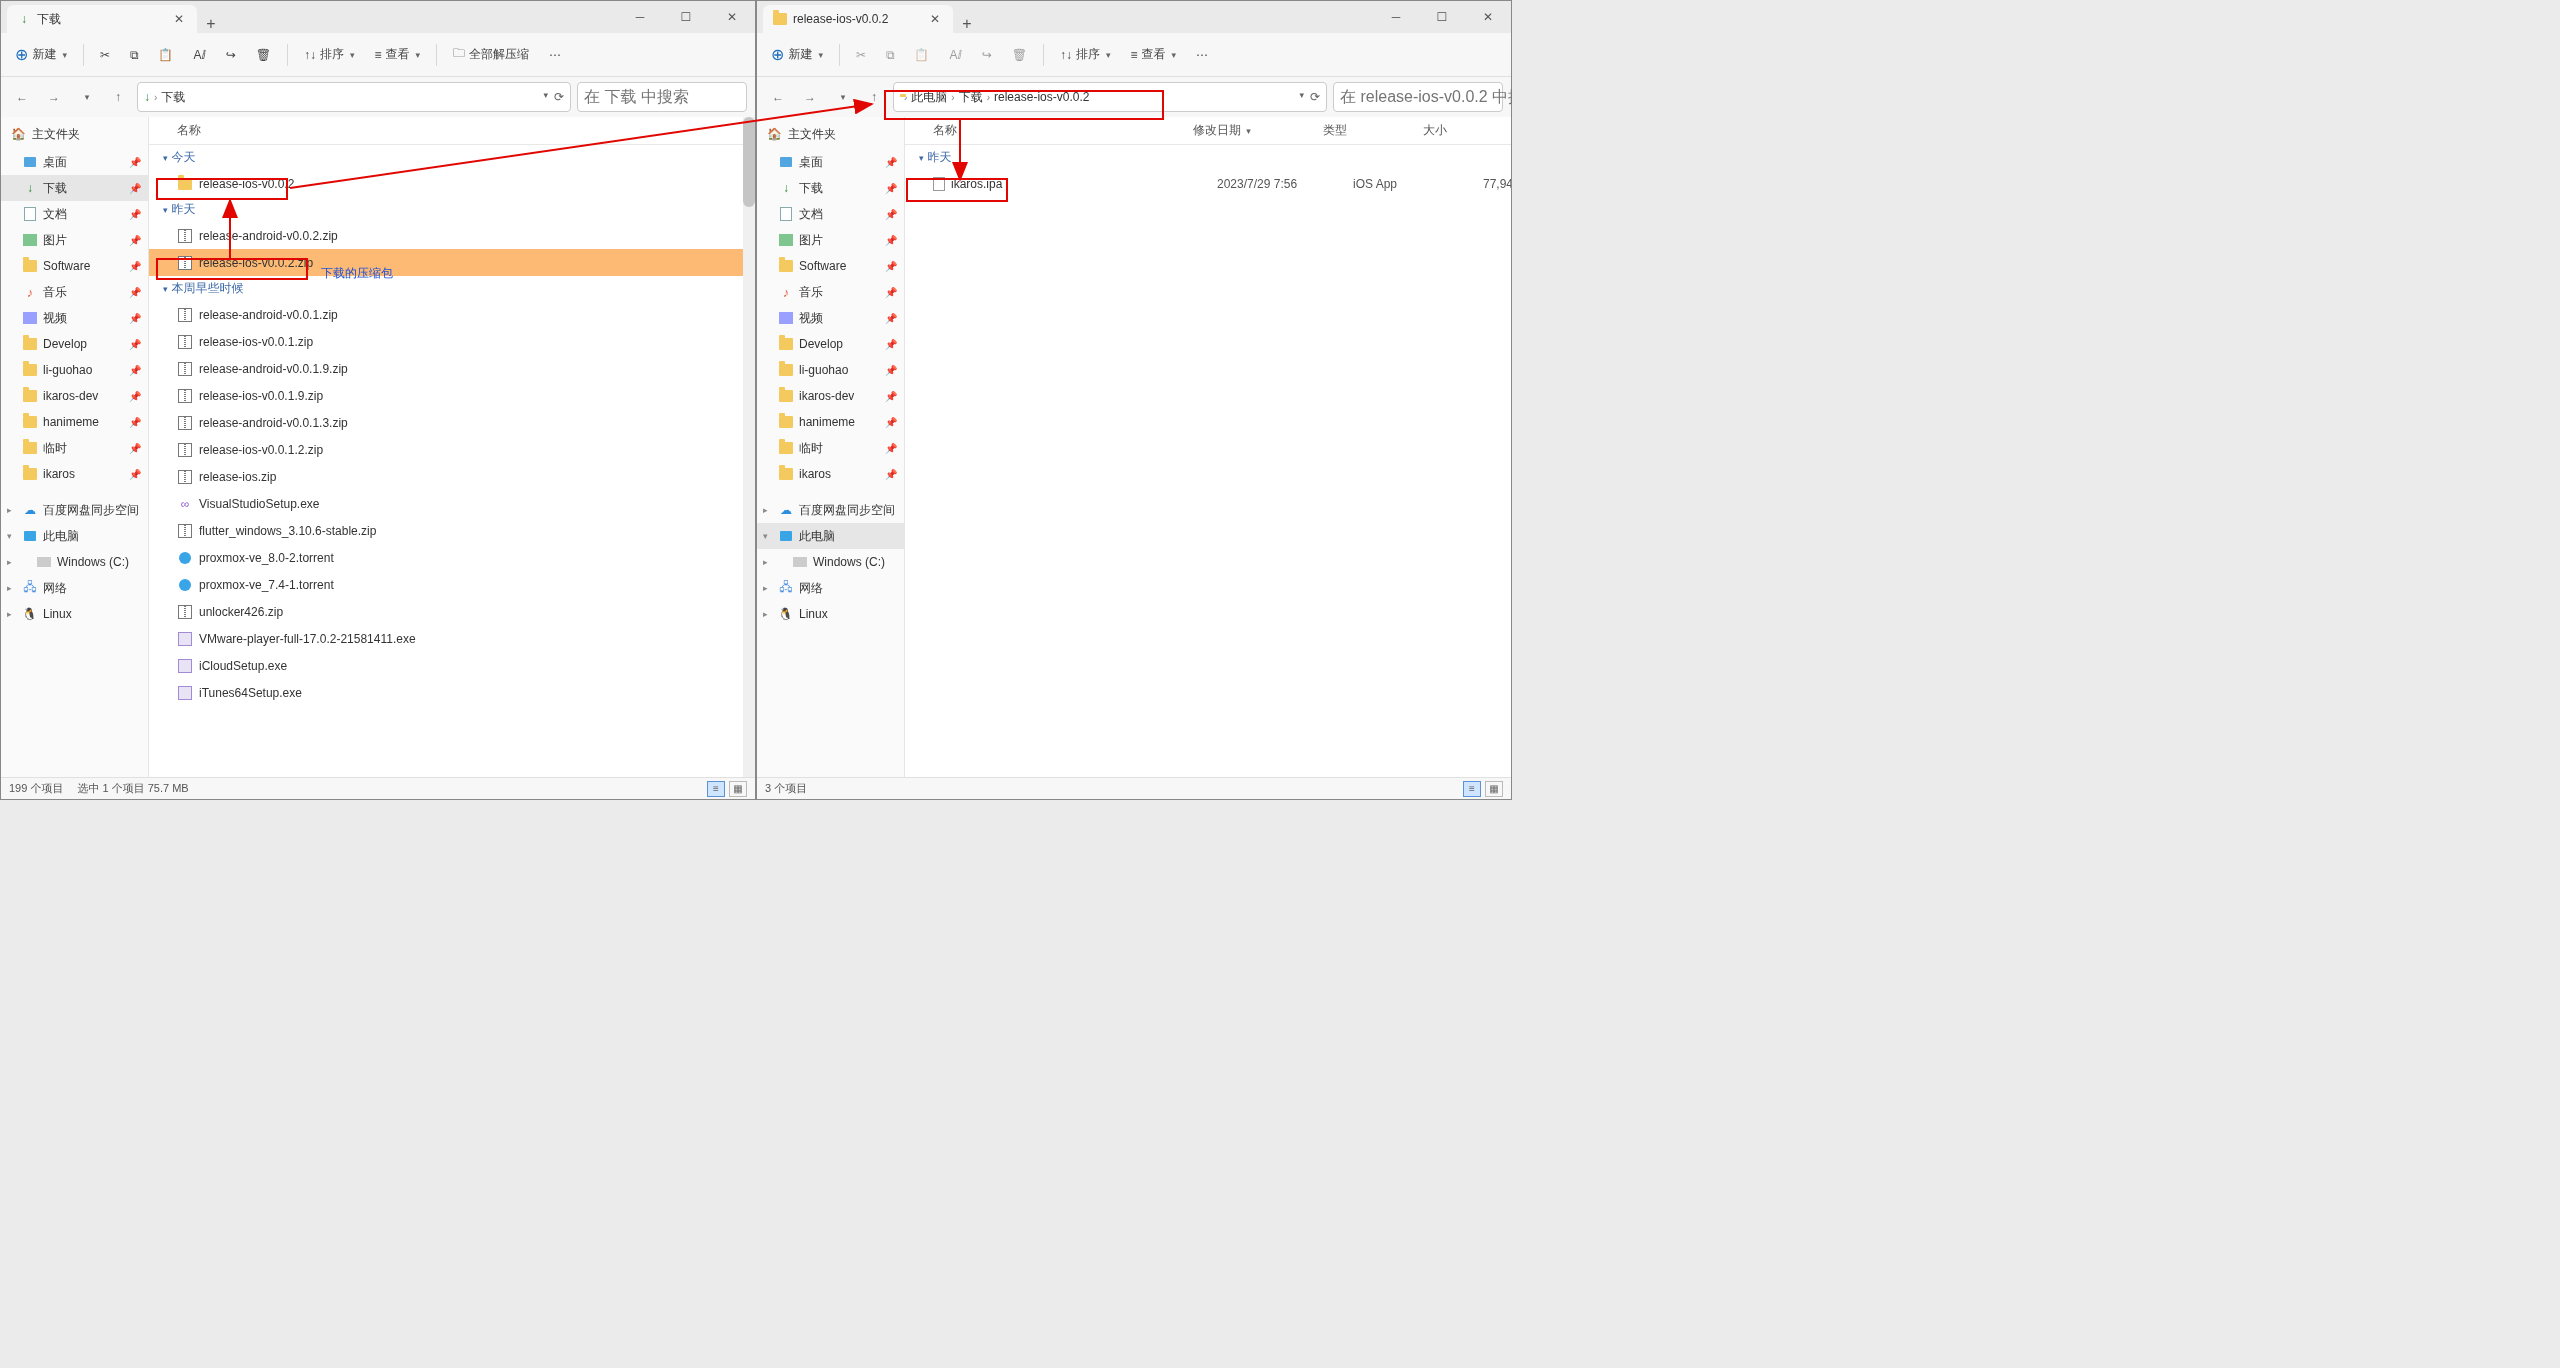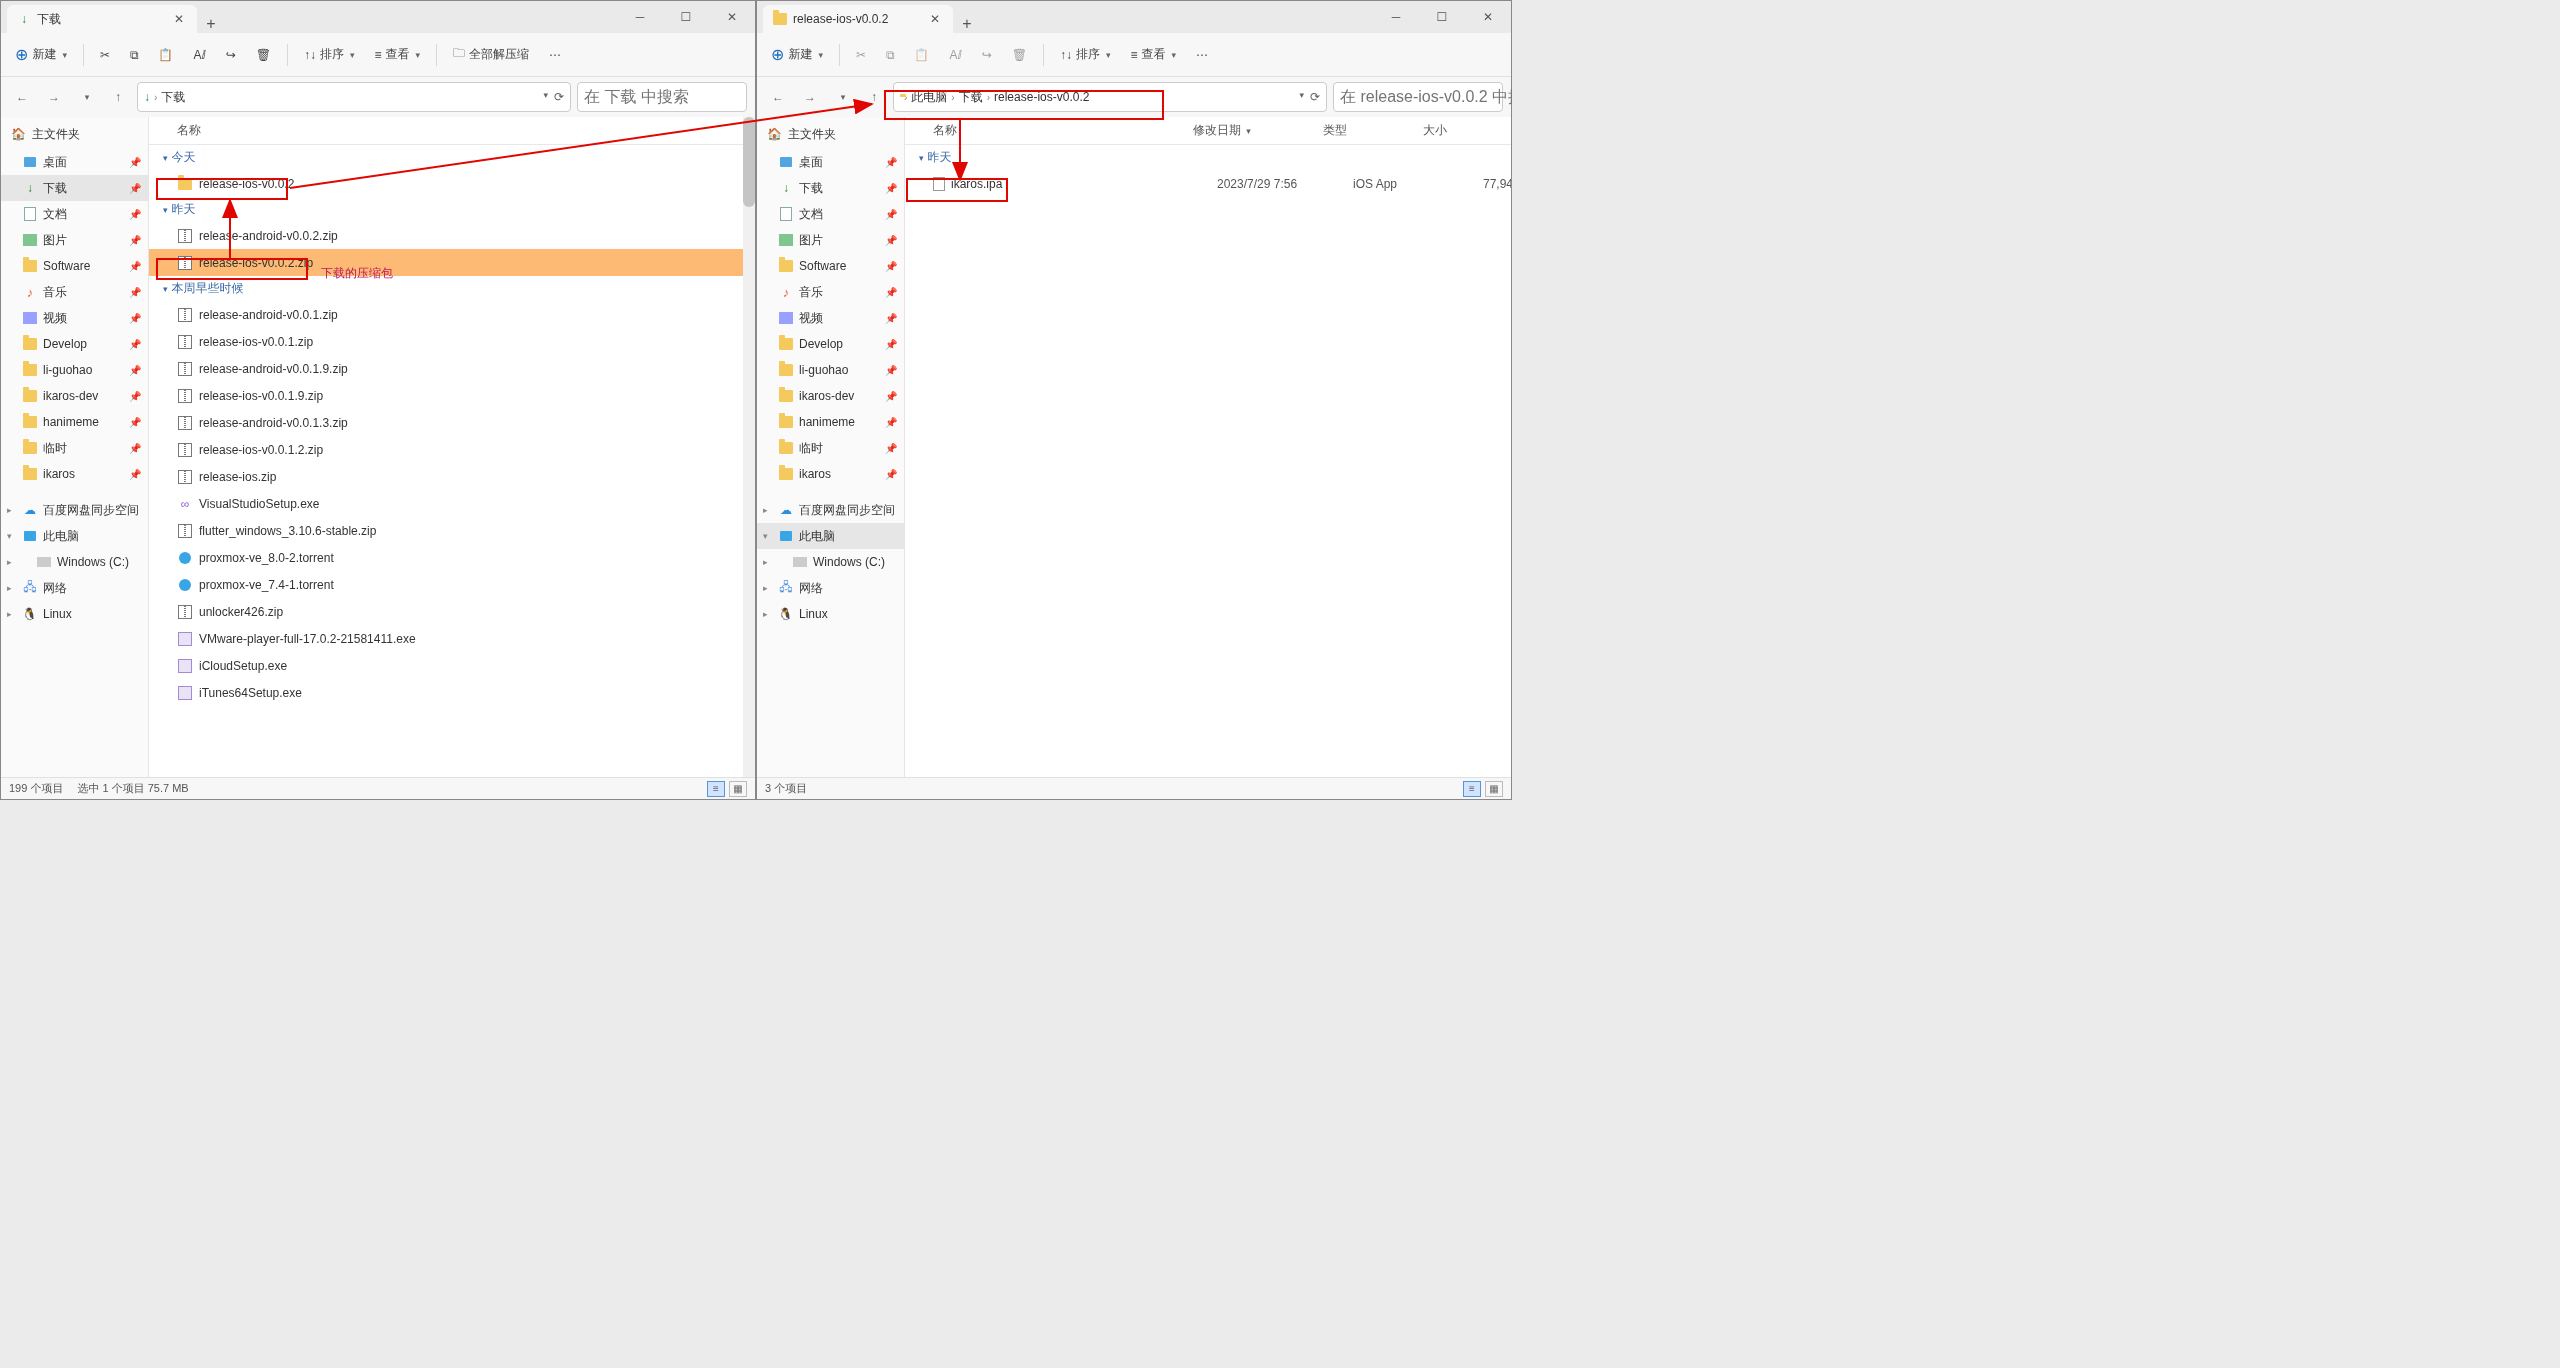--- a/index.html
+++ b/index.html
@@ -93,21 +93,21 @@
 .row.sel { background:#fdba74; }
 .row .ficon { width:16px; height:16px; display:flex; align-items:center; justify-content:center; }
 .row .fname { flex: 0 0 260px; }
 .row .fcol { font-size:12px; color:#555; }
 .status { height:22px; border-top:1px solid #e0e0e0; display:flex; align-items:center; padding:0 8px; gap:14px; font-size:11px; color:#555; background:#f7f7f7; }
 .status .right { margin-left:auto; display:flex; gap:4px; }
 .viewbtn { width:18px; height:16px; border:1px solid #bbb; display:flex; align-items:center; justify-content:center; font-size:10px; color:#666; }
 .viewbtn.active { background:#cfe4ff; border-color:#5b94d6; }
 
 .redbox { position:absolute; border:2px solid #e10600; pointer-events:none; }
-.redtext { position:absolute; color:#be185d; font-size:12px; pointer-events:none; }
+.redtext { position:absolute; color:#1d4ed8; font-size:12px; pointer-events:none; }
 svg.anno { position:absolute; left:0; top:0; pointer-events:none; }
 
 .i-folder { width:14px; height:12px; background:#f4c95d; border-radius:1px; position:relative; }
 .i-folder::before { content:""; position:absolute; top:-3px; left:0; width:6px; height:3px; background:#f4c95d; border-radius:1px 1px 0 0; }
 .i-zip { width:14px; height:14px; border:1px solid #777; background:#fff; position:relative; }
 .i-zip::after { content:""; position:absolute; left:5px; top:0; width:2px; height:100%; background:repeating-linear-gradient(#777 0 1px, transparent 1px 2px); }
 .i-file { width:12px; height:14px; border:1px solid #999; background:#fff; }
 .i-exe { width:14px; height:14px; background:#e9e4f5; border:1px solid #a28bd4; }
 .i-jar { width:12px; height:14px; background:#fff; border:1px solid #b33; }
 .i-torrent { width:12px; height:12px; background:#3aa5e6; border-radius:50%; }

